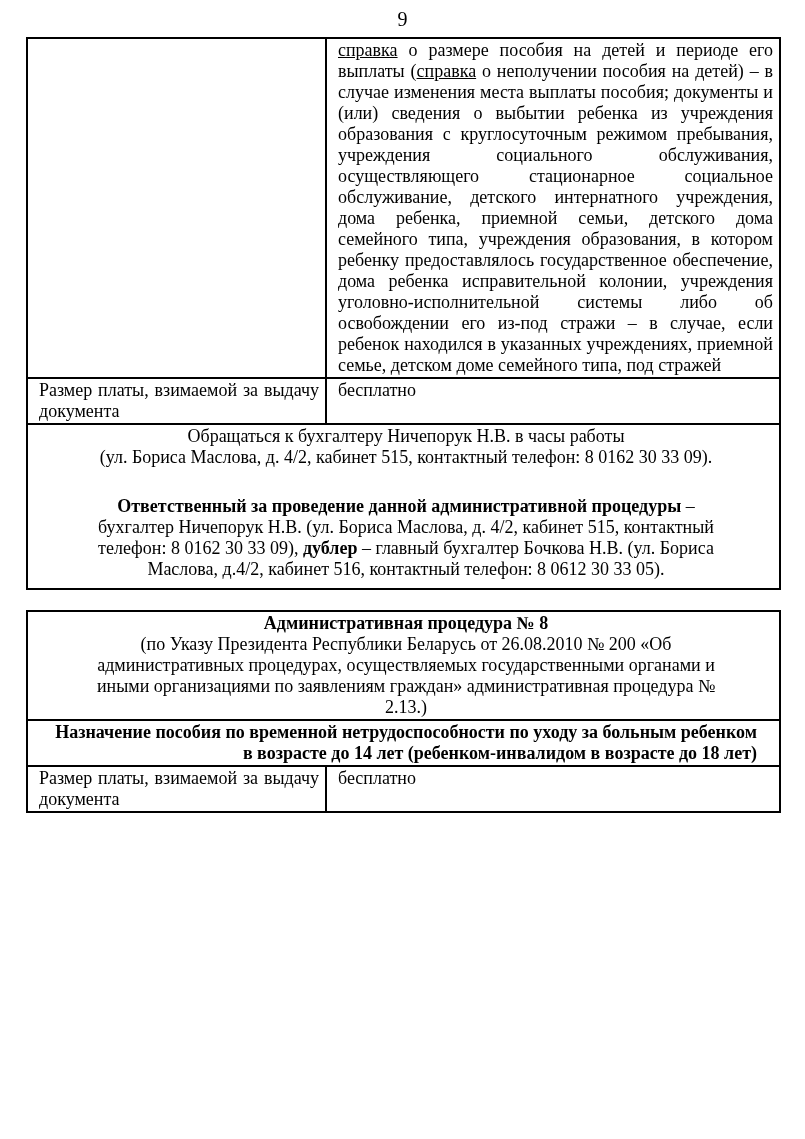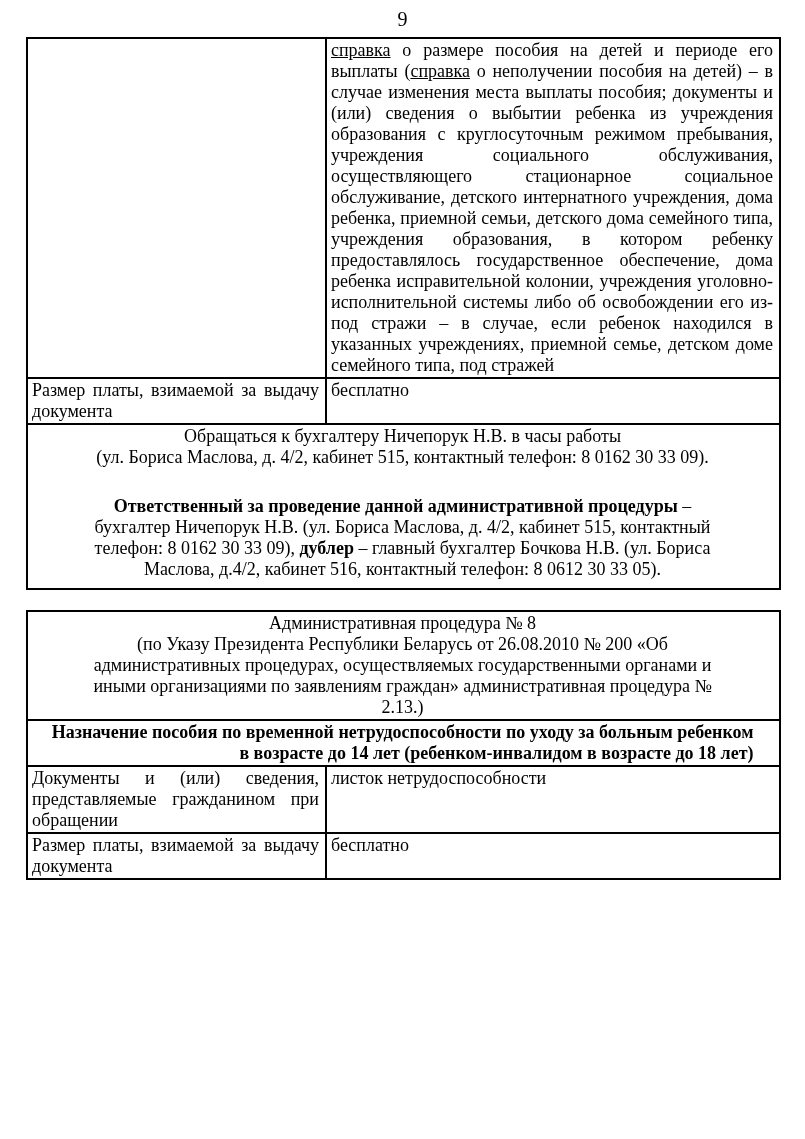--- a/index.html
+++ b/index.html
@@ -23,34 +23,34 @@
     border-collapse: collapse;
     table-layout: fixed;
     margin-left: 26px;
     width: 753px;
     font-size: 18px;
     line-height: 21px;
   }
   table.doc-table td {
     border: 2px solid #000000;
     vertical-align: top;
-    padding: 1px 6px 1px 4px;
+    padding: 1px 6px 1px 11px;
   }
   td.label-cell { text-align: justify; }
   td.value-cell { text-align: justify; }
   tr.pad-row td { padding-bottom: 23px; }
   td.merged-cell { text-align: center; padding: 2px 4px; }
   .u { text-decoration: underline; }
   .b { font-weight: bold; }
   .spacer-line { height: 21px; }
   .footer-para { max-width: 648px; margin: 7px auto; text-align: center; }
   .table-gap { height: 20px; }
   .t2-subtitle { max-width: 642px; margin: 0 auto; text-align: center; }
   .t2-name { max-width: 702px; margin: 0 auto; text-align: right; font-weight: bold; }
-  .t2-title { font-weight: normal; text-align: center; }
+  .t2-title { font-weight: bold; text-align: center; }
 </style>
 </head>
 <body>
 
 <div class="page">
 
   <div class="page-number">9</div>
 
   <table class="doc-table">
     <colgroup>
@@ -90,23 +90,19 @@
           <div class="t2-title">Административная процедура № 8</div>
           <div class="t2-subtitle">(по Указу Президента Республики Беларусь от 26.08.2010 № 200 «Об административных процедурах, осуществляемых государственными органами и иными организациями по заявлениям граждан» административная процедура № 2.13.)</div>
         </td>
       </tr>
       <tr>
         <td class="merged-cell" colspan="2">
           <div class="t2-name">Назначение пособия по временной нетрудоспособности по уходу за больным ребенком в возрасте до 14 лет (ребенком-инвалидом в возрасте до 18 лет)</div>
         </td>
       </tr>
       <tr>
-        <td class="label-cell">Документы и (или) сведения, представляемые гражданином при обращении</td>
-        <td class="value-cell">листок нетрудоспособности</td>
-      </tr>
-      <tr>
         <td class="label-cell">Размер платы, взимаемой за выдачу документа</td>
         <td class="value-cell">бесплатно</td>
       </tr>
     </tbody>
   </table>
 
 </div>
 
 </body></html>

